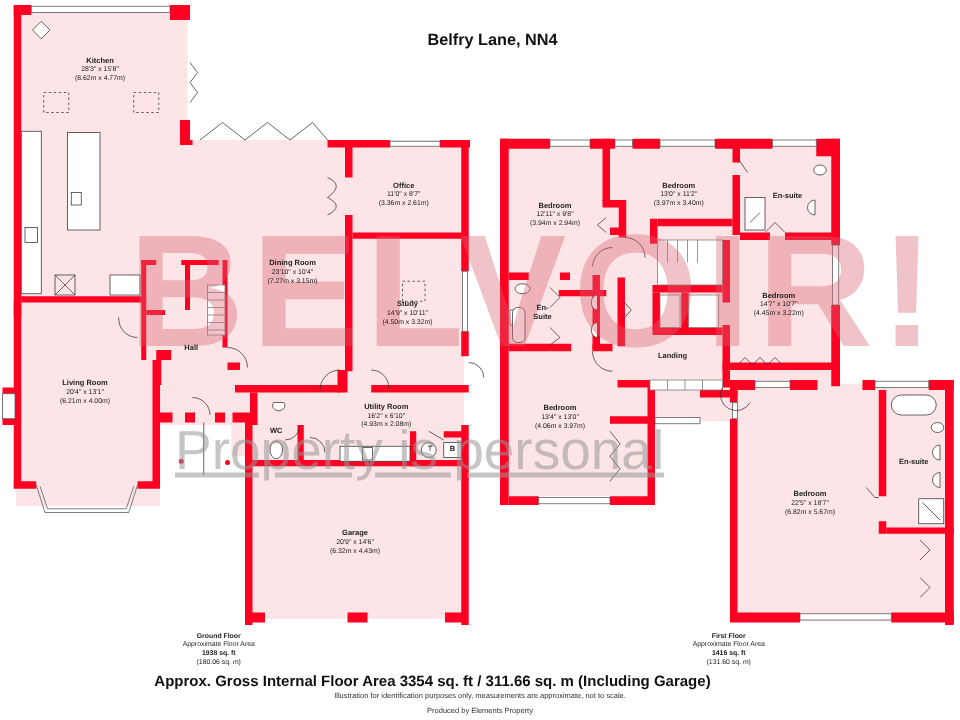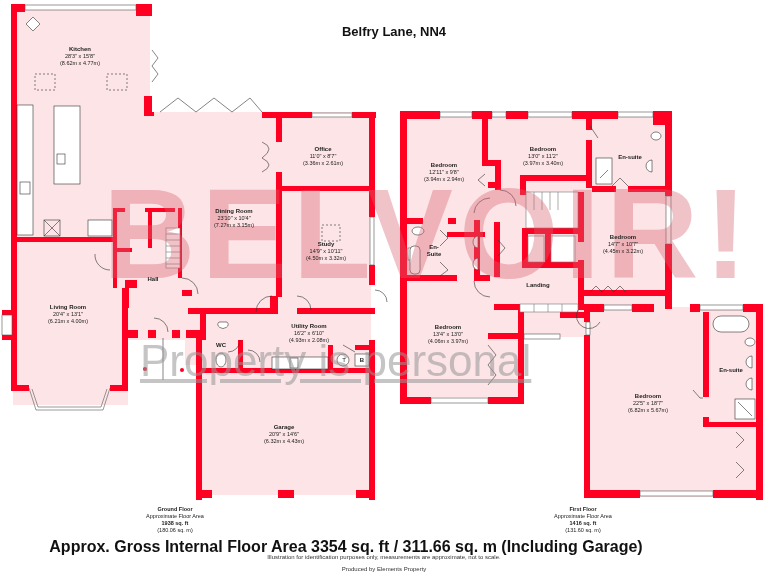--- a/index.html
+++ b/index.html
@@ -6,21 +6,21 @@
   body{width:768px;height:576px;position:relative;overflow:hidden;font-family:"Liberation Sans",sans-serif;}
   .title{position:absolute;left:16px;width:756px;top:24px;text-align:center;font-weight:bold;font-size:13px;color:#111;}
   svg.plan{position:absolute;left:0;top:0;}
   .lbl{position:absolute;text-align:center;color:#222;font-size:5.5px;line-height:7px;white-space:nowrap;transform:translateX(-50%);}
   .lbl .n{font-weight:bold;font-size:6px;}
   .wm{position:absolute;font-family:"Liberation Sans",sans-serif;pointer-events:none;white-space:nowrap;}
   .wm-big{left:60px;top:160px;font-size:128px;font-weight:bold;color:rgba(214,96,110,0.38);letter-spacing:6px;margin-left:43px;}
   .wm-sub{left:140px;top:336px;font-size:44px;color:rgba(150,150,150,0.55);text-decoration:underline;}
   .floor-area{position:absolute;text-align:center;font-size:5.5px;line-height:7px;color:#222;transform:translateX(-50%);}
   .floor-area .n{font-weight:bold;}
-  .gia{position:absolute;left:0;width:692px;top:538px;text-align:center;font-weight:bold;font-size:16px;color:#111;}
+  .gia{position:absolute;left:0;width:692px;top:538px;text-align:center;font-weight:bold;font-size:12px;color:#111;}
   .disc{position:absolute;left:0;width:768px;top:554px;text-align:center;font-size:6px;color:#333;}
   .prod{position:absolute;left:0;width:768px;top:566px;text-align:center;font-size:6px;color:#333;}
 </style>
 </head>
 <body>
 
 <div class="title">Belfry Lane, NN4</div>
 
 <svg class="plan" width="768" height="576" viewBox="0 0 768 576">
 

